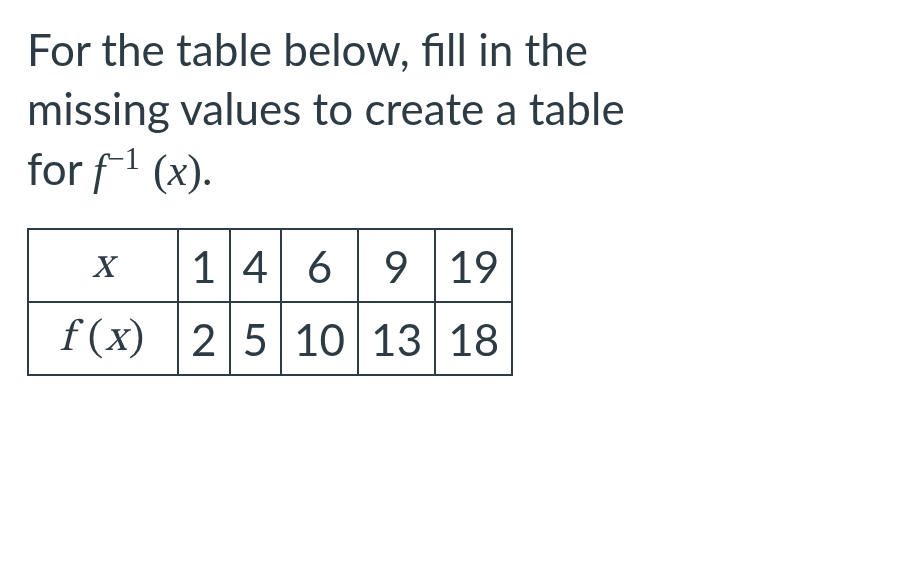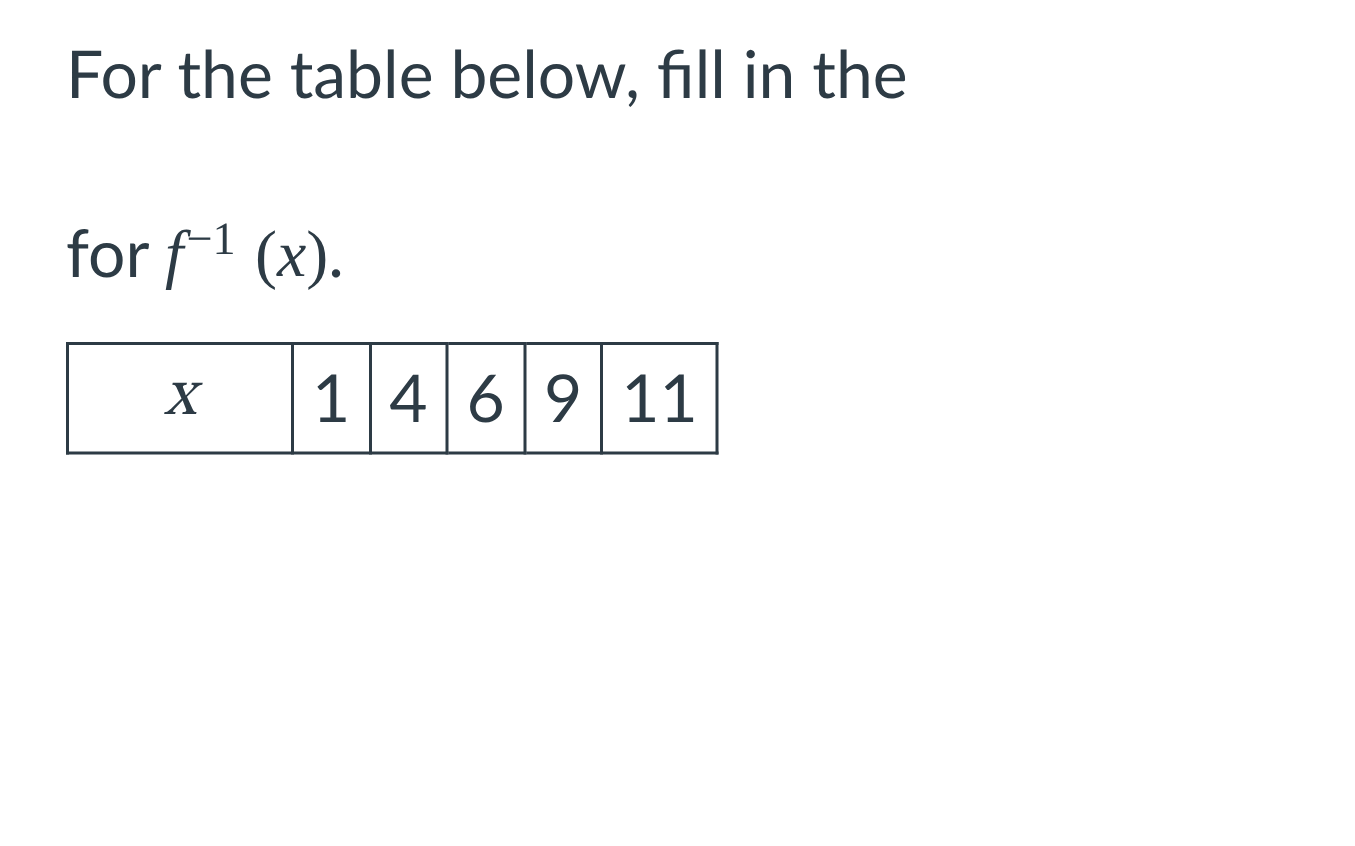--- a/index.html
+++ b/index.html
@@ -5,21 +5,21 @@
   html, body {
     margin: 0;
     padding: 0;
     width: 903px;
     height: 564px;
     background: #ffffff;
     font-family: "Lato", "Helvetica Neue", Arial, sans-serif;
     color: #2d3b45;
   }
   .page {
-    padding: 20px 44px;
+    padding: 20px 27px;
     box-sizing: border-box;
   }
   .prompt {
     font-size: 44px;
     line-height: 1.35;
     color: #2d3b45;
     font-weight: 400;
     margin-bottom: 28px;
   }
   .math {
@@ -60,32 +60,42 @@
     margin: 0 2px;
   }
 </style>
 </head>
 <body>
 
 <div class="page">
 
   <div class="prompt">
     <span>For the table below, fill in the</span><br>
-    <br>
+    <span>missing values to create a table</span><br>
     <span>for </span><span class="math"><span>f</span><span class="sup">−1</span> <span class="paren">(</span><span>x</span><span class="paren">)</span></span><span>.</span>
   </div>
 
   <table class="data">
     <tbody>
         <tr>
       <td class="rowhead">
         <span>x</span>
       </td>
       <td>1</td>
       <td>4</td>
       <td>6</td>
       <td>9</td>
-      <td>11</td>
+      <td>19</td>
+    </tr>
+    <tr>
+      <td class="rowhead">
+        <span>f</span> <span class="fn-paren">(</span><span>x</span><span class="fn-paren">)</span>
+      </td>
+      <td>2</td>
+      <td>5</td>
+      <td>10</td>
+      <td>13</td>
+      <td>18</td>
     </tr>
   </tbody>
     </table>
 
 </div>
 
 </body></html>

